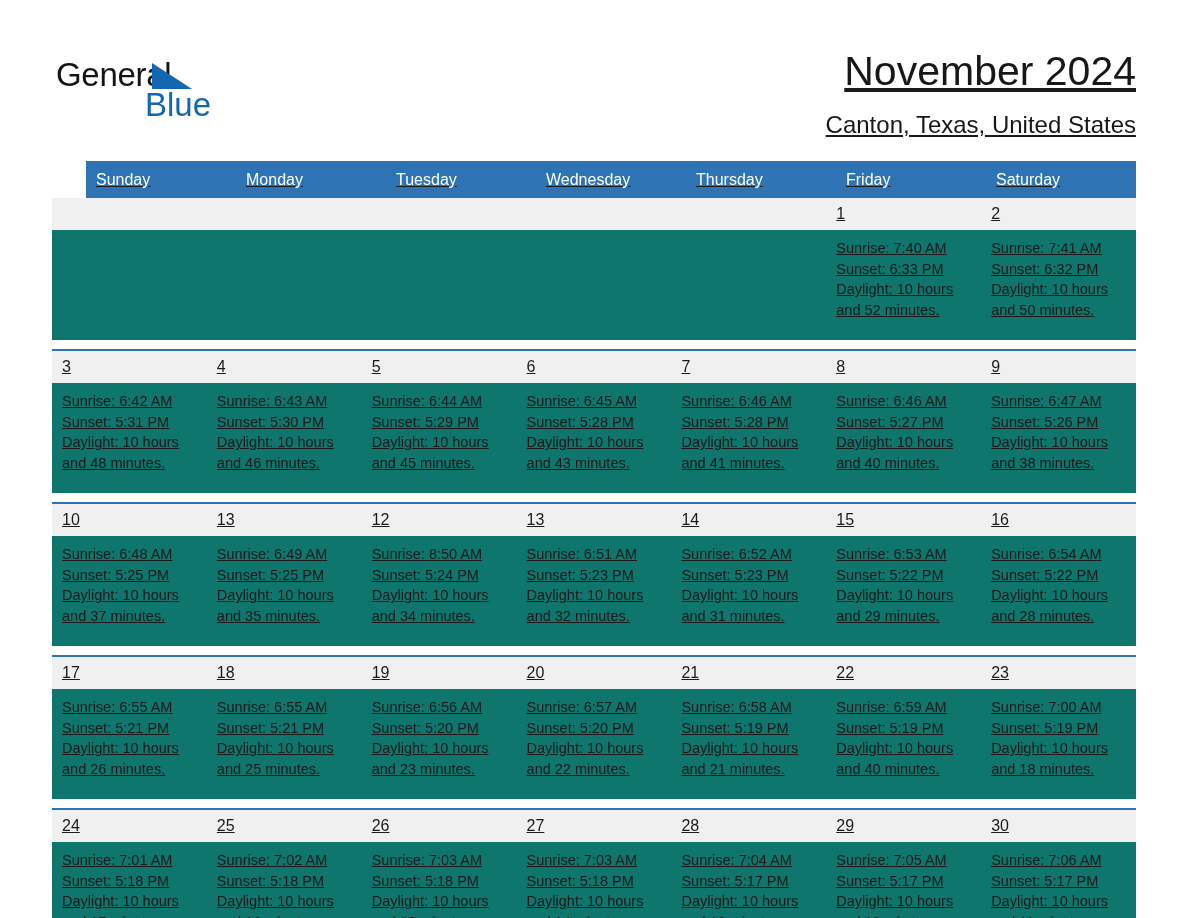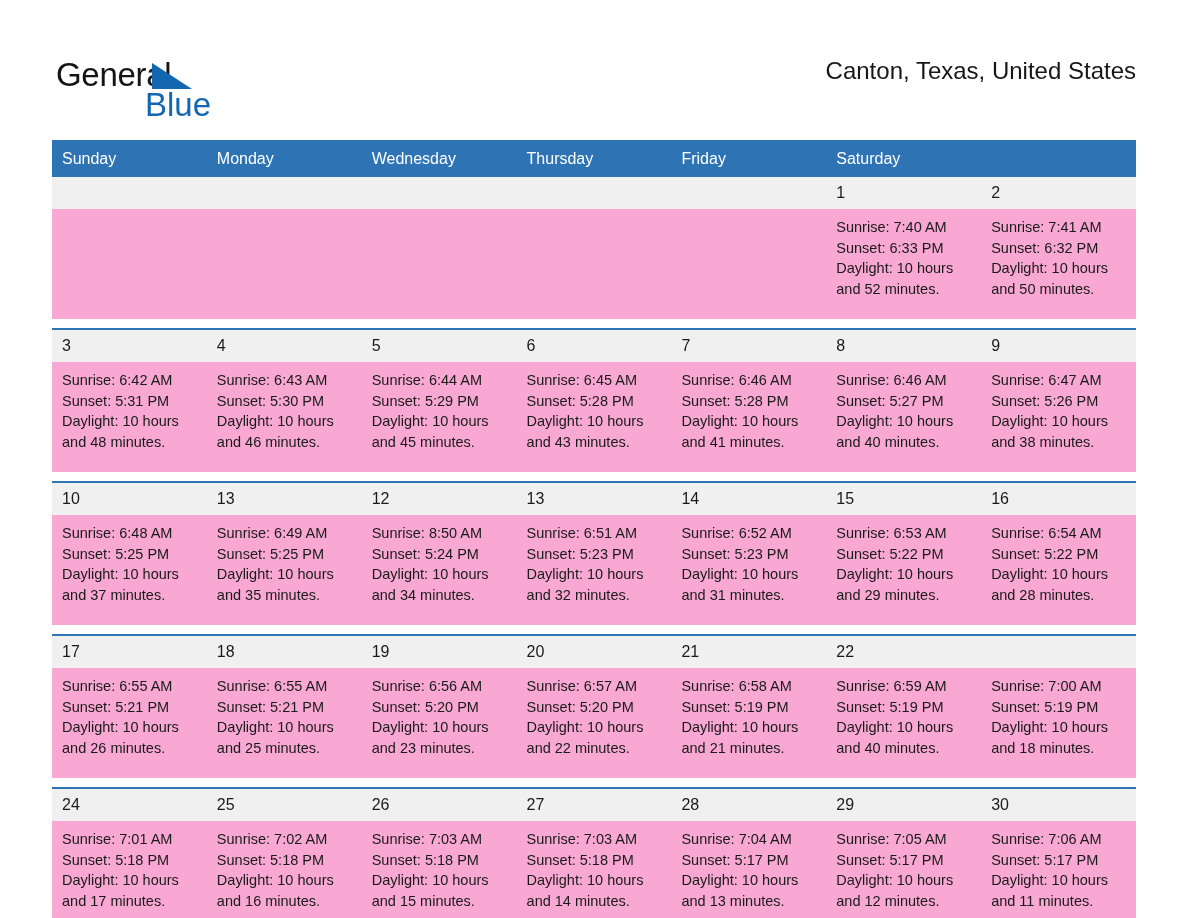--- a/index.html
+++ b/index.html
@@ -13,20 +13,21 @@
     font-family: "Liberation Sans", sans-serif;
     color: #1a1a1a;
     overflow: hidden;
   }
 
   .page {
     position: relative;
     width: 1188px;
     height: 918px;
     box-sizing: border-box;
+    text-decoration: underline;
   }
 
   
   .top-bar {
     display: flex;
     align-items: flex-start;
     justify-content: space-between;
     padding: 46px 52px 0 56px;
     box-sizing: border-box;
   }
@@ -74,54 +75,55 @@
     font-size: 41px;
     font-weight: normal;
     color: #171717;
     line-height: 1.15;
     white-space: nowrap;
   }
   .cal-subtitle {
     font-size: 24px;
     font-weight: normal;
     color: #171717;
-    margin-top: 9px;
+    margin-top: 16px;
     line-height: 1.15;
     white-space: nowrap;
   }
 
   
   .calendar {
     margin: 22px 52px 0 52px;
     width: 1084px;
   }
 
   .weekdays {
     display: grid;
     grid-template-columns: repeat(7, 1fr);
     background: #2e74b5;
+    margin-left: 34px;
   }
   .weekday {
     color: #ffffff;
     font-size: 16px;
     padding: 9px 0 9px 10px;
     box-sizing: border-box;
     line-height: 1.2;
   }
 
   .week {
     border-top: 2px solid #2e74b5;
   }
   .week:first-of-type {
     border-top: none;
   }
   .week-inner {
     display: grid;
     grid-template-columns: repeat(7, 1fr);
-    background: #f9a8d4;
+    background: #0f766e;
   }
   .daynum-row {
     display: grid;
     grid-template-columns: repeat(7, 1fr);
     background: #f0f0f0;
   }
   .daynum {
     font-size: 16px;
     color: #1a1a1a;
     padding: 6px 0 6px 10px;
@@ -152,29 +154,31 @@
 
   <div class="top-bar">
 
     <div class="logo">
       <span class="logo-general">General</span>
       <span class="logo-tri"></span>
       <span class="logo-blue">Blue</span>
     </div>
 
     <div class="title-block">
+      <div class="cal-title">November 2024</div>
       <div class="cal-subtitle">Canton, Texas, United States</div>
     </div>
 
   </div>
 
   <div class="calendar">
     <div class="weekdays" id="weekday-row">
         <div class="weekday">Sunday</div>
         <div class="weekday">Monday</div>
+        <div class="weekday">Tuesday</div>
         <div class="weekday">Wednesday</div>
         <div class="weekday">Thursday</div>
         <div class="weekday">Friday</div>
         <div class="weekday">Saturday</div>
       </div>
     <div id="weeks-container">
         <div class="week">
           <div class="daynum-row">
             <div class="daynum"></div>
             <div class="daynum"></div>
@@ -318,20 +322,21 @@
         </div>
         <div class="week-spacer"></div>
         <div class="week">
           <div class="daynum-row">
             <div class="daynum">17</div>
             <div class="daynum">18</div>
             <div class="daynum">19</div>
             <div class="daynum">20</div>
             <div class="daynum">21</div>
             <div class="daynum">22</div>
+            <div class="daynum">23</div>
           </div>
           <div class="week-inner">
             <div class="cell-body">
               <div class="info-line">Sunrise: 6:55 AM</div>
               <div class="info-line">Sunset: 5:21 PM</div>
               <div class="info-line">Daylight: 10 hours</div>
               <div class="info-line">and 26 minutes.</div>
             </div>
             <div class="cell-body">
               <div class="info-line">Sunrise: 6:55 AM</div>

